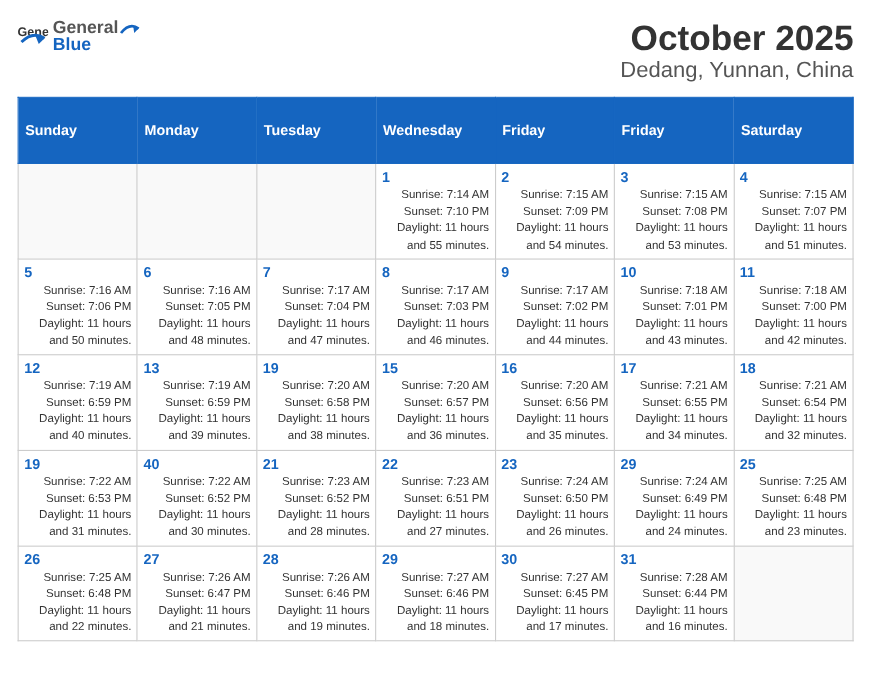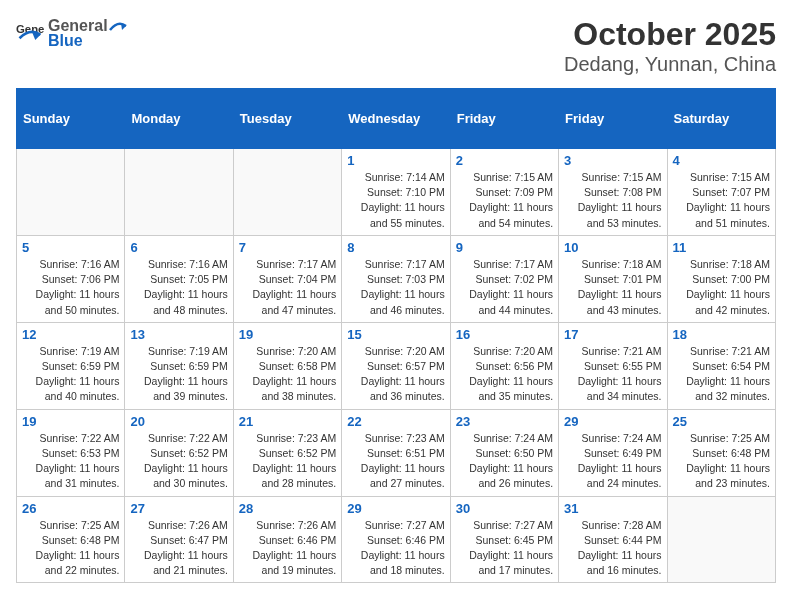--- a/index.html
+++ b/index.html
@@ -178,21 +178,21 @@
           <span class="day-num">18</span>
           <div class="day-info">Sunrise: 7:21 AM<br>Sunset: 6:54 PM<br>Daylight: 11 hours and 32 minutes.</div>
         </td>
       </tr>
       <tr class="week-row">
         <td>
           <span class="day-num">19</span>
           <div class="day-info">Sunrise: 7:22 AM<br>Sunset: 6:53 PM<br>Daylight: 11 hours and 31 minutes.</div>
         </td>
         <td>
-          <span class="day-num">20</span>
+          <span class="day-num">40</span>
           <div class="day-info">Sunrise: 7:22 AM<br>Sunset: 6:52 PM<br>Daylight: 11 hours and 30 minutes.</div>
         </td>
         <td>
           <span class="day-num">21</span>
           <div class="day-info">Sunrise: 7:23 AM<br>Sunset: 6:52 PM<br>Daylight: 11 hours and 28 minutes.</div>
         </td>
         <td>
           <span class="day-num">22</span>
           <div class="day-info">Sunrise: 7:23 AM<br>Sunset: 6:51 PM<br>Daylight: 11 hours and 27 minutes.</div>
         </td>

